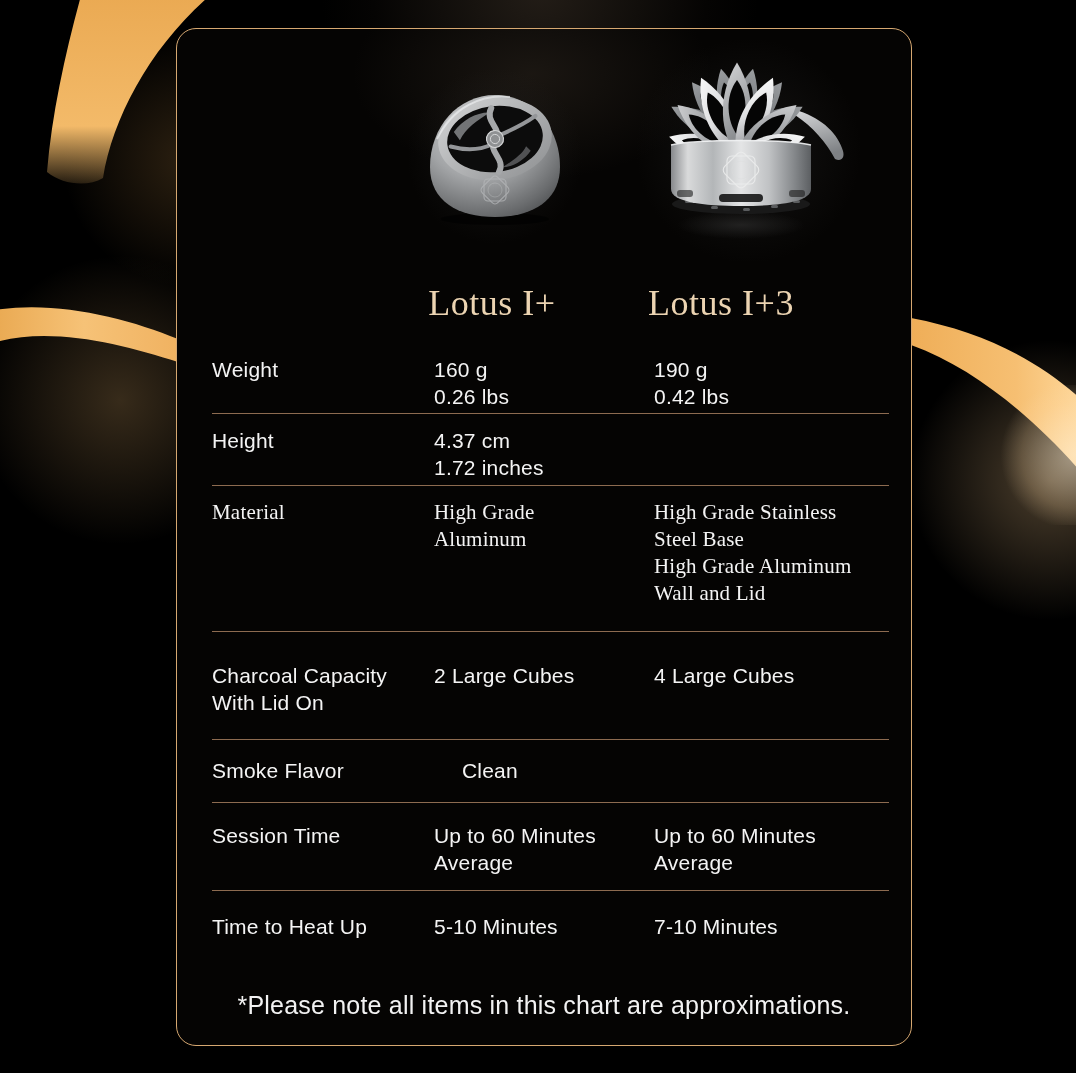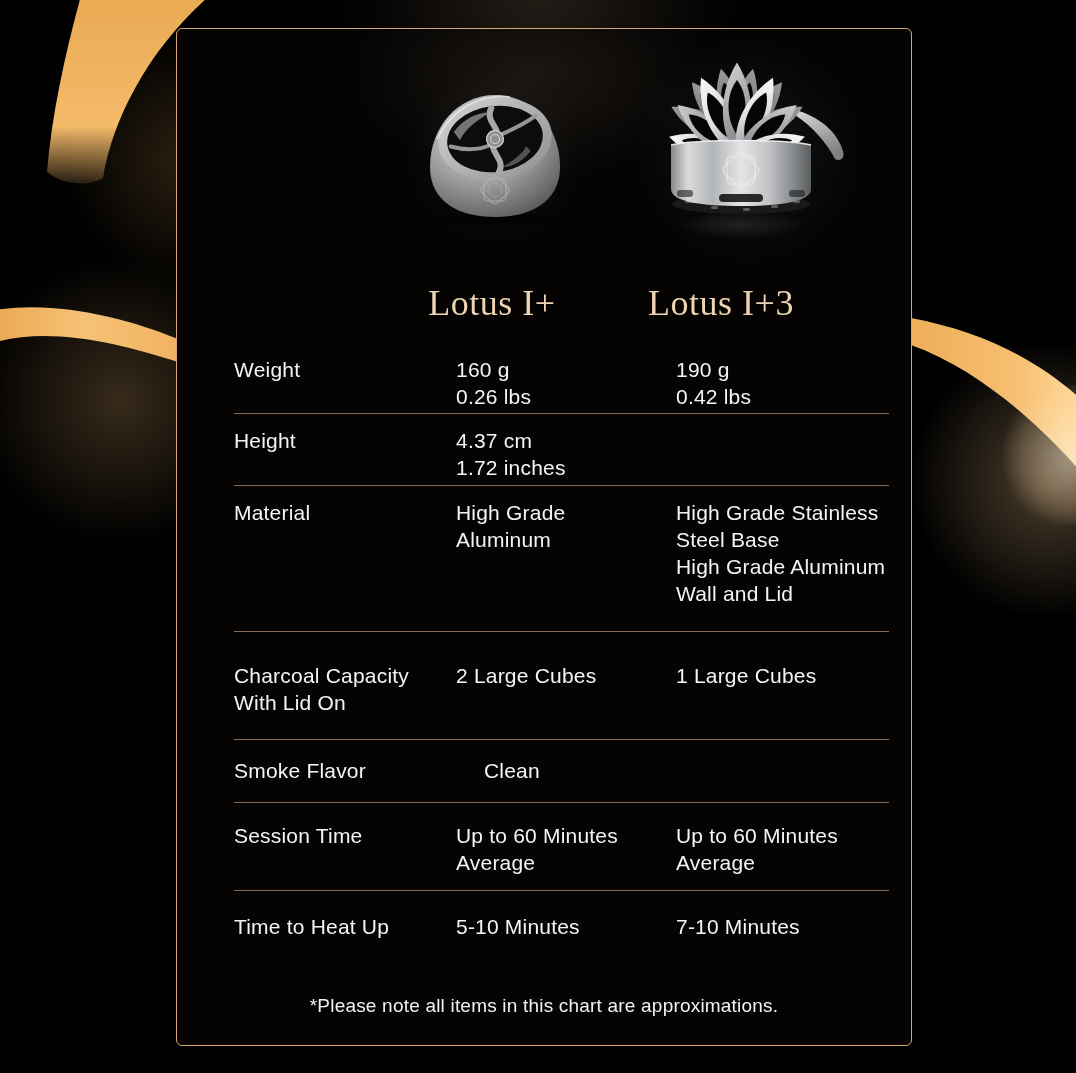--- a/index.html
+++ b/index.html
@@ -20,21 +20,21 @@
     background:radial-gradient(circle, rgba(250,195,120,.22), transparent 60%); }
   .glow-right { left:880px; top:320px; width:340px; height:320px;
     background:radial-gradient(circle, rgba(255,210,150,.3), transparent 60%); }
   .glow-right-hot { left:995px; top:385px; width:160px; height:140px;
     background:radial-gradient(circle, rgba(255,240,214,.55), rgba(255,220,170,.22) 50%, transparent 70%); }
   svg.ribbons { position:absolute; inset:0; }
 
   
   .card {
     position:absolute; left:176px; top:28px; width:736px; height:1018px;
-    border:1px solid #d6a871; border-radius:6px;
+    border:1px solid #d6a871; border-radius:20px;
     background:#050403; overflow:hidden; box-sizing:border-box;
   }
   .card-haze { left:160px; top:-70px; width:390px; height:230px;
     background:radial-gradient(ellipse at center, rgba(62,52,42,.38), transparent 65%); }
 
   .product { position:absolute; }
   .product-backdrop { position:absolute; inset:-25px;
     background:radial-gradient(circle, rgba(60,60,60,.28), transparent 65%); }
   .product svg { position:relative; }
   .p1 { left:248px; top:56px; width:140px; height:142px; }
@@ -43,32 +43,32 @@
   .ptitle {
     position:absolute; top:252px; width:220px; text-align:center;
     font-family:"Liberation Serif","DejaVu Serif",serif;
     font-size:36px; line-height:44px; color:#ecd4b2; letter-spacing:.5px;
   }
   .t1 { left:205px; }
   .t2 { left:434px;text-align:center; }
 
   .spec-table { position:absolute; left:35px; top:322px; width:677px; color:#f4f4f4; }
   .row { display:grid; grid-template-columns:222px 220px 235px;
-    border-bottom:1px solid #8d6b50; box-sizing:border-box;margin-left:22px; }
+    border-bottom:1px solid #8d6b50; box-sizing:border-box; }
   .cell { font-size:21px; line-height:27px; white-space:pre-line; letter-spacing:.2px; padding-right:10px; }
   .r1 { padding:5px 0 3px; }
   .r2 { padding:13px 0 4px; }
-  .r3 { padding:13px 0 24px; }
+  .r3 { padding:13px 0 24px;font-family:Liberation Serif, serif; }
   .r4 { padding:30px 0 23px; }
   .r5 { padding:17px 0 18px;gap:28px; }
   .r6 { padding:19px 0 14px; }
   .r7 { padding:22px 0 0; border-bottom:none; }
 
   .footnote { position:absolute; left:0; top:963px; width:100%; text-align:center;
-    font-size:19px; line-height:27px; color:#f2f2f2; letter-spacing:.2px; }
+    font-size:25px; line-height:27px; color:#f2f2f2; letter-spacing:.2px; }
 </style>
 </head>
 <body>
 
 <div class="stage">
 
   <div class="layer bg-sphere"></div>
   <div class="layer glow-topleft"></div>
   <div class="layer glow-left"></div>
   <div class="layer glow-right"></div>
@@ -273,21 +273,21 @@
 Aluminum</div>
         <div class="cell">High Grade Stainless
 Steel Base
 High Grade Aluminum
 Wall and Lid</div>
       </div>
       <div class="row r4">
         <div class="cell">Charcoal Capacity
 With Lid On</div>
         <div class="cell">2 Large Cubes</div>
-        <div class="cell">1 Large Cubes</div>
+        <div class="cell">4 Large Cubes</div>
       </div>
       <div class="row r5">
         <div class="cell">Smoke Flavor</div>
         <div class="cell">Clean</div>
       </div>
       <div class="row r6">
         <div class="cell">Session Time</div>
         <div class="cell">Up to 60 Minutes
 Average</div>
         <div class="cell">Up to 60 Minutes

